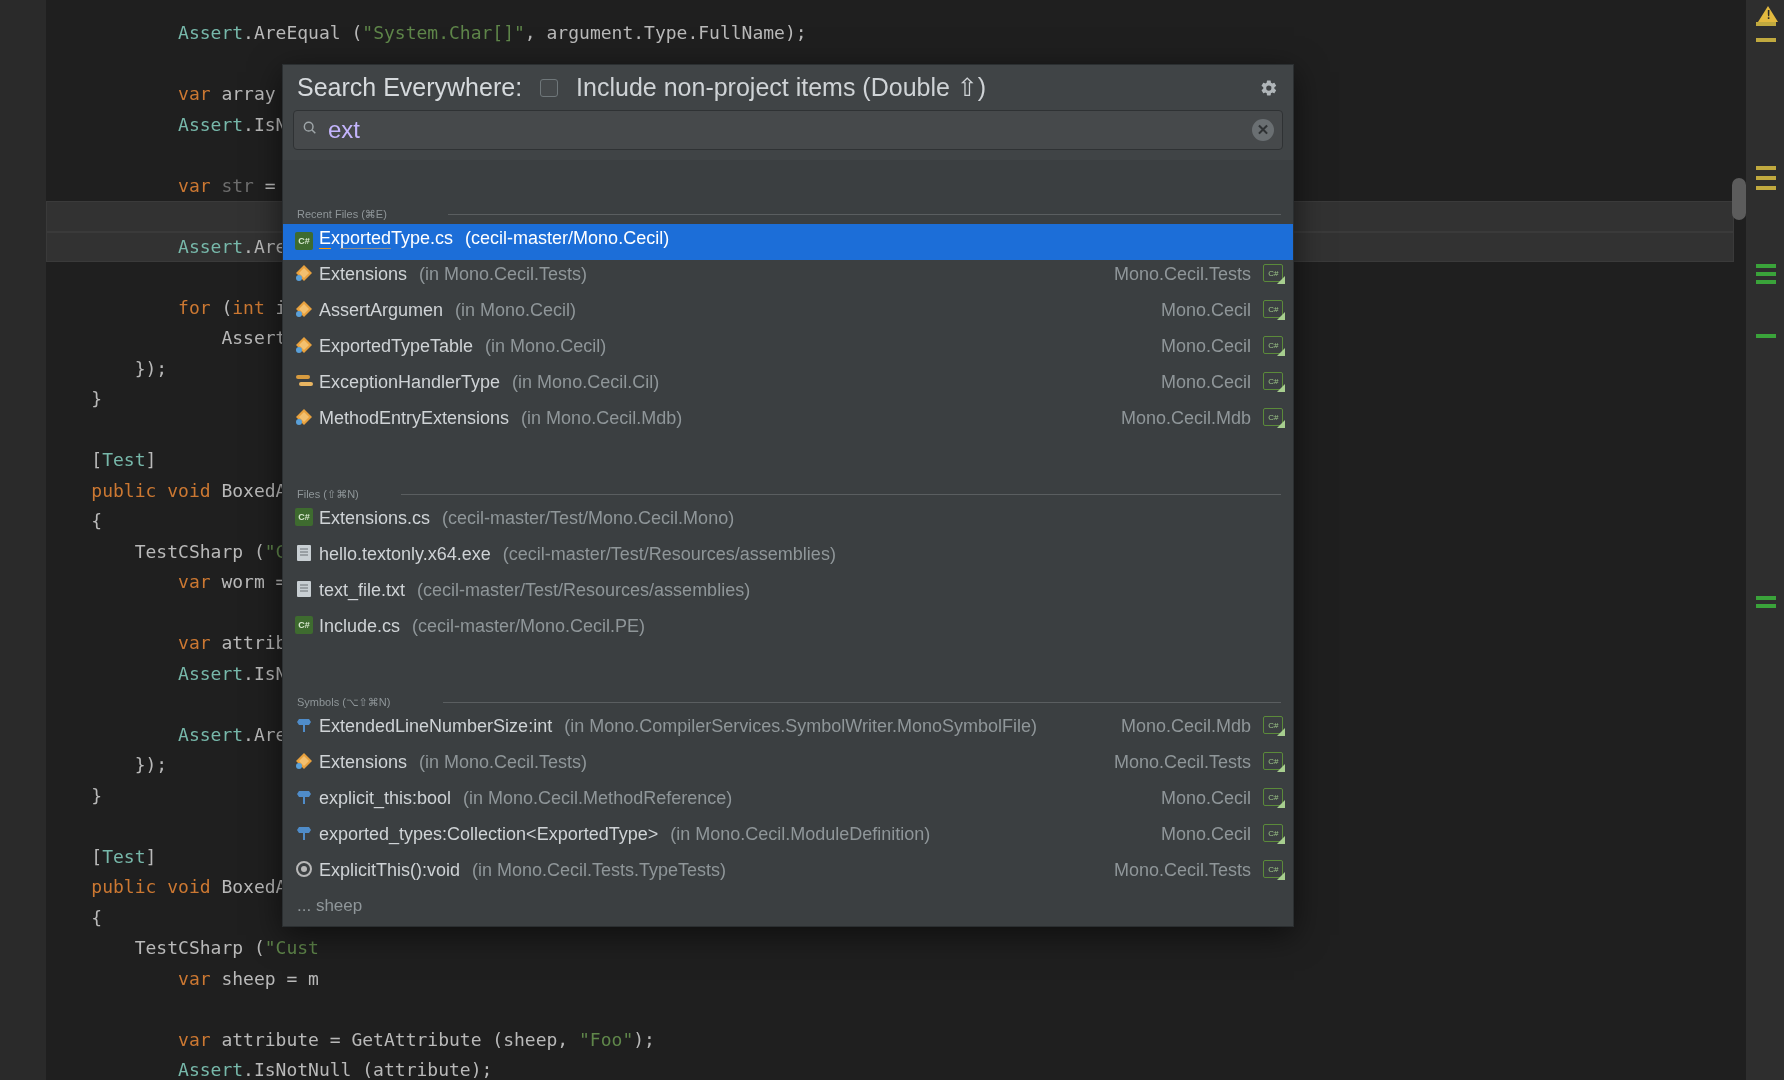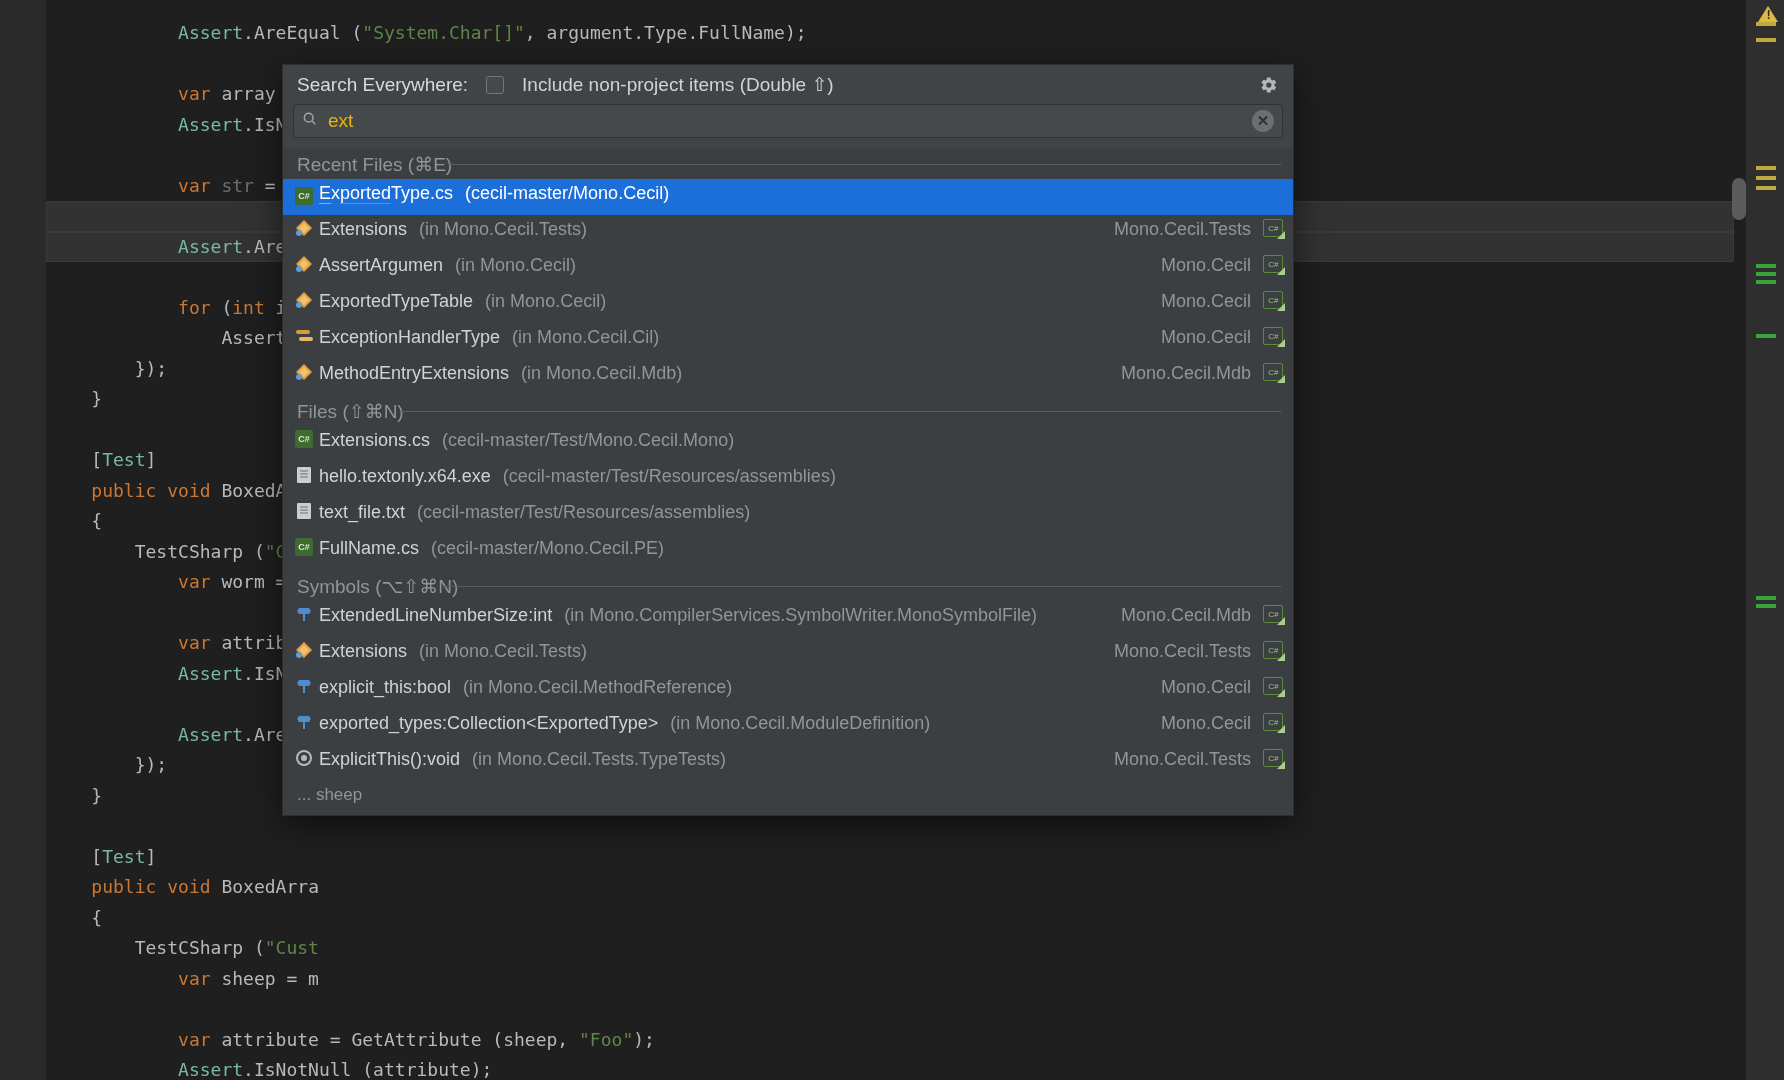--- a/index.html
+++ b/index.html
@@ -85,21 +85,21 @@
     box-shadow:0 8px 30px rgba(0,0,0,0.55);
     border:1px solid var(--popup-border);
     font-family:"Helvetica Neue",Arial,sans-serif;
     color:var(--popup-text);
     z-index:50;
   }
   .popup-header{
     background:var(--popup-top);
     padding:8px 14px 8px 14px;
     display:flex;align-items:center;gap:18px;
-    font-size:19px;
+    font-size:25px;
   }
   .popup-title{color:#d6dadd;}
   .chk{
     width:16px;height:16px;border:1px solid #6f777a;border-radius:3px;
     background:#45494b;display:inline-block;flex:0 0 auto;
   }
   .chk-label{color:#cfd3d6;}
   .gear{
     margin-left:auto;
     color:#b0b6b9;
@@ -115,34 +115,35 @@
     background:var(--input-bg);
     border:1px solid #2f3234;
     border-radius:4px;
     display:flex;align-items:center;
     padding:4px 8px;
     gap:8px;
   }
   .search-ico{color:#9fa6a9;}
   .search-input{
     flex:1;background:transparent;border:0;outline:0;
-    color:#eab308;font-size:19px;
+    color:#c4b5fd;font-size:24px;
     font-family:inherit;
   }
   .clear-btn{
     width:22px;height:22px;border-radius:50%;
     background:#6a6f72;color:#2f3234;
     display:flex;align-items:center;justify-content:center;
     font-size:15px;font-weight:bold;cursor:pointer;
   }
   .section{
     padding:5px 14px 3px 14px;
     color:var(--popup-muted);
-    font-size:19px;
+    font-size:11px;
     position:relative;
+    margin-top:43px;
   }
   .section .hr{
     position:absolute;top:50%;height:1px;background:var(--popup-line);
   }
   .result{
     display:flex;align-items:flex-start;
     padding:4px 10px 4px 12px;
     font-size:18px;
     gap:6px;
     min-height:28px;
@@ -358,21 +359,21 @@
             <line x1="4" y1="8" x2="12" y2="8" stroke="#6a7074"></line>
             <line x1="4" y1="11" x2="12" y2="11" stroke="#6a7074"></line>
           </svg>
         </span>
         <span class="label">text_file.txt</span>
         <span class="hint"> (cecil-master/Test/Resources/assemblies)</span>
         <span class="spacer"></span>
       </div>
       <div class="result">
         <span class="ficon ico-cs"></span>
-        <span class="label">FullName.cs</span>
+        <span class="label">Include.cs</span>
         <span class="hint"> (cecil-master/Mono.Cecil.PE)</span>
         <span class="spacer"></span>
       </div>
     </div>
 
   <div class="section">
     <span>Symbols (⌥⇧⌘N)</span>
     <span class="hr" style="left:160px;right:12px"></span>
   </div>
   <div id="sec-symbols">

